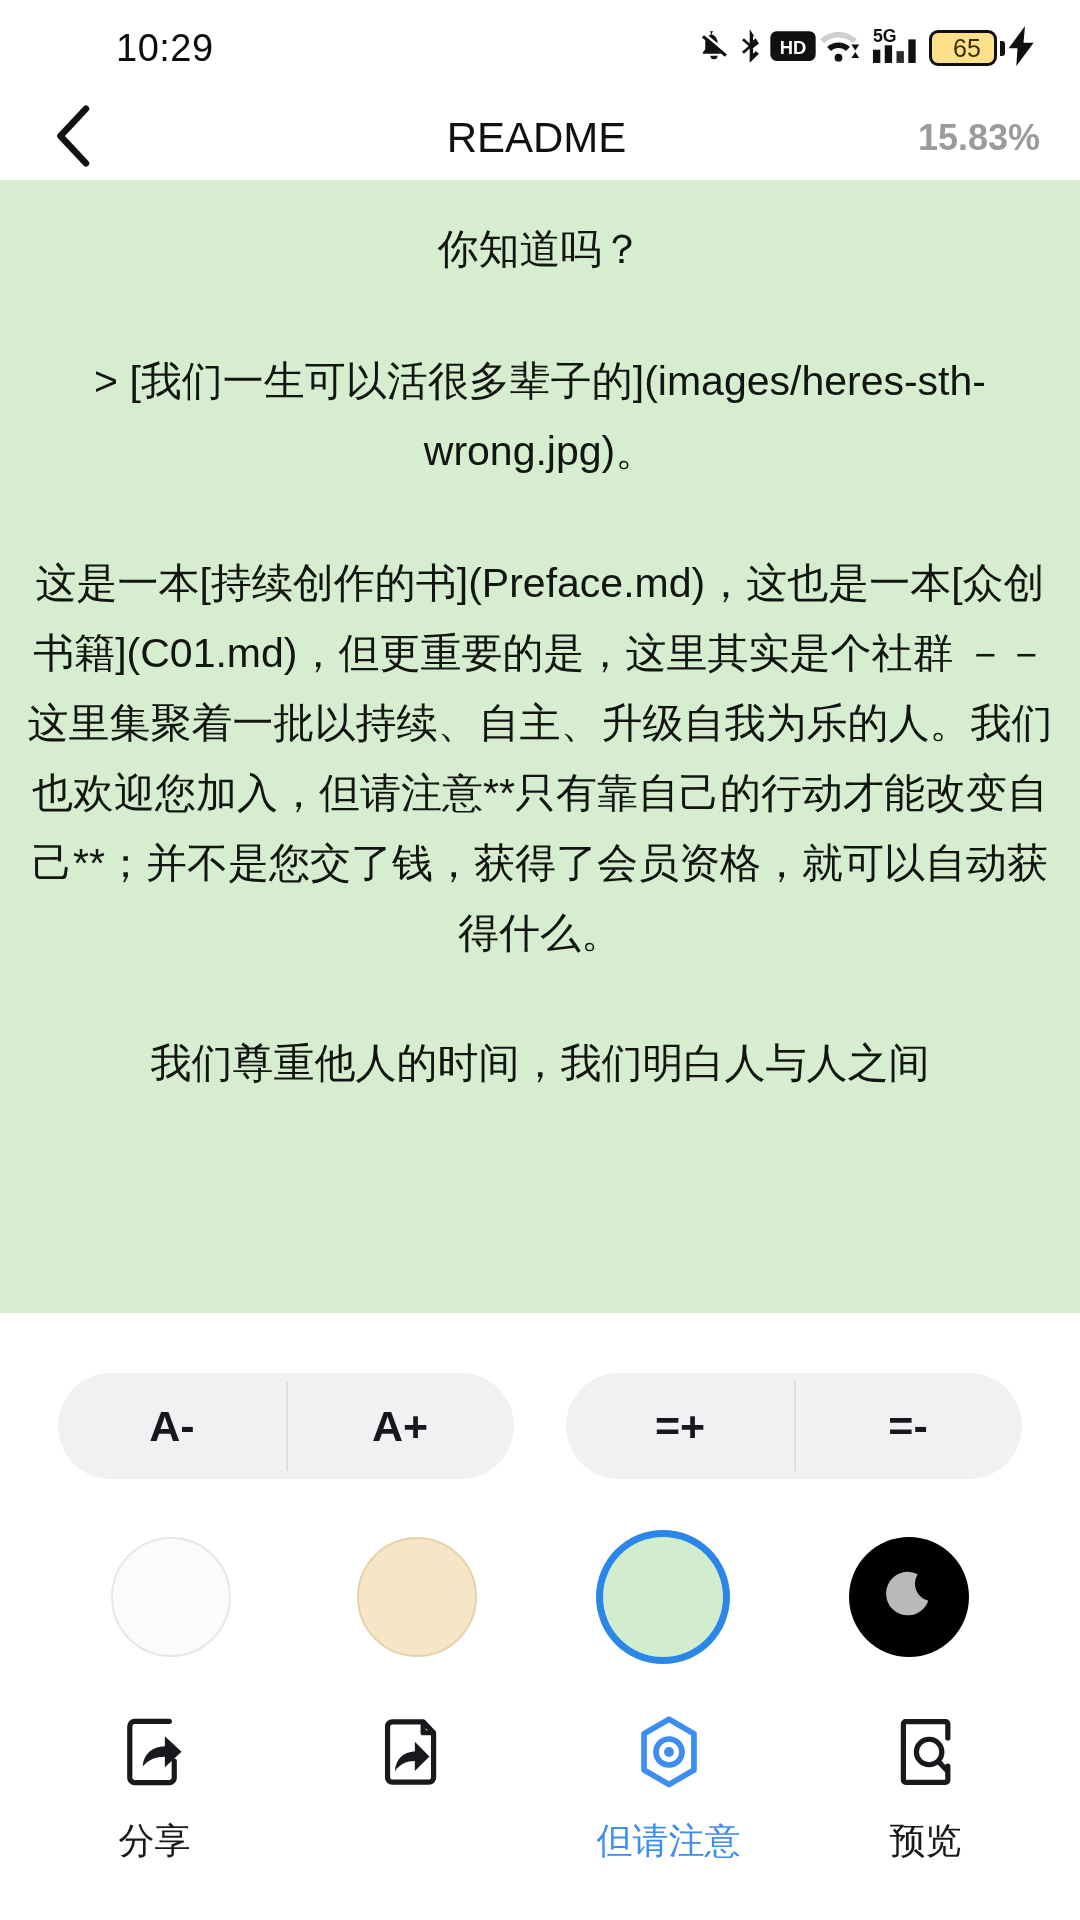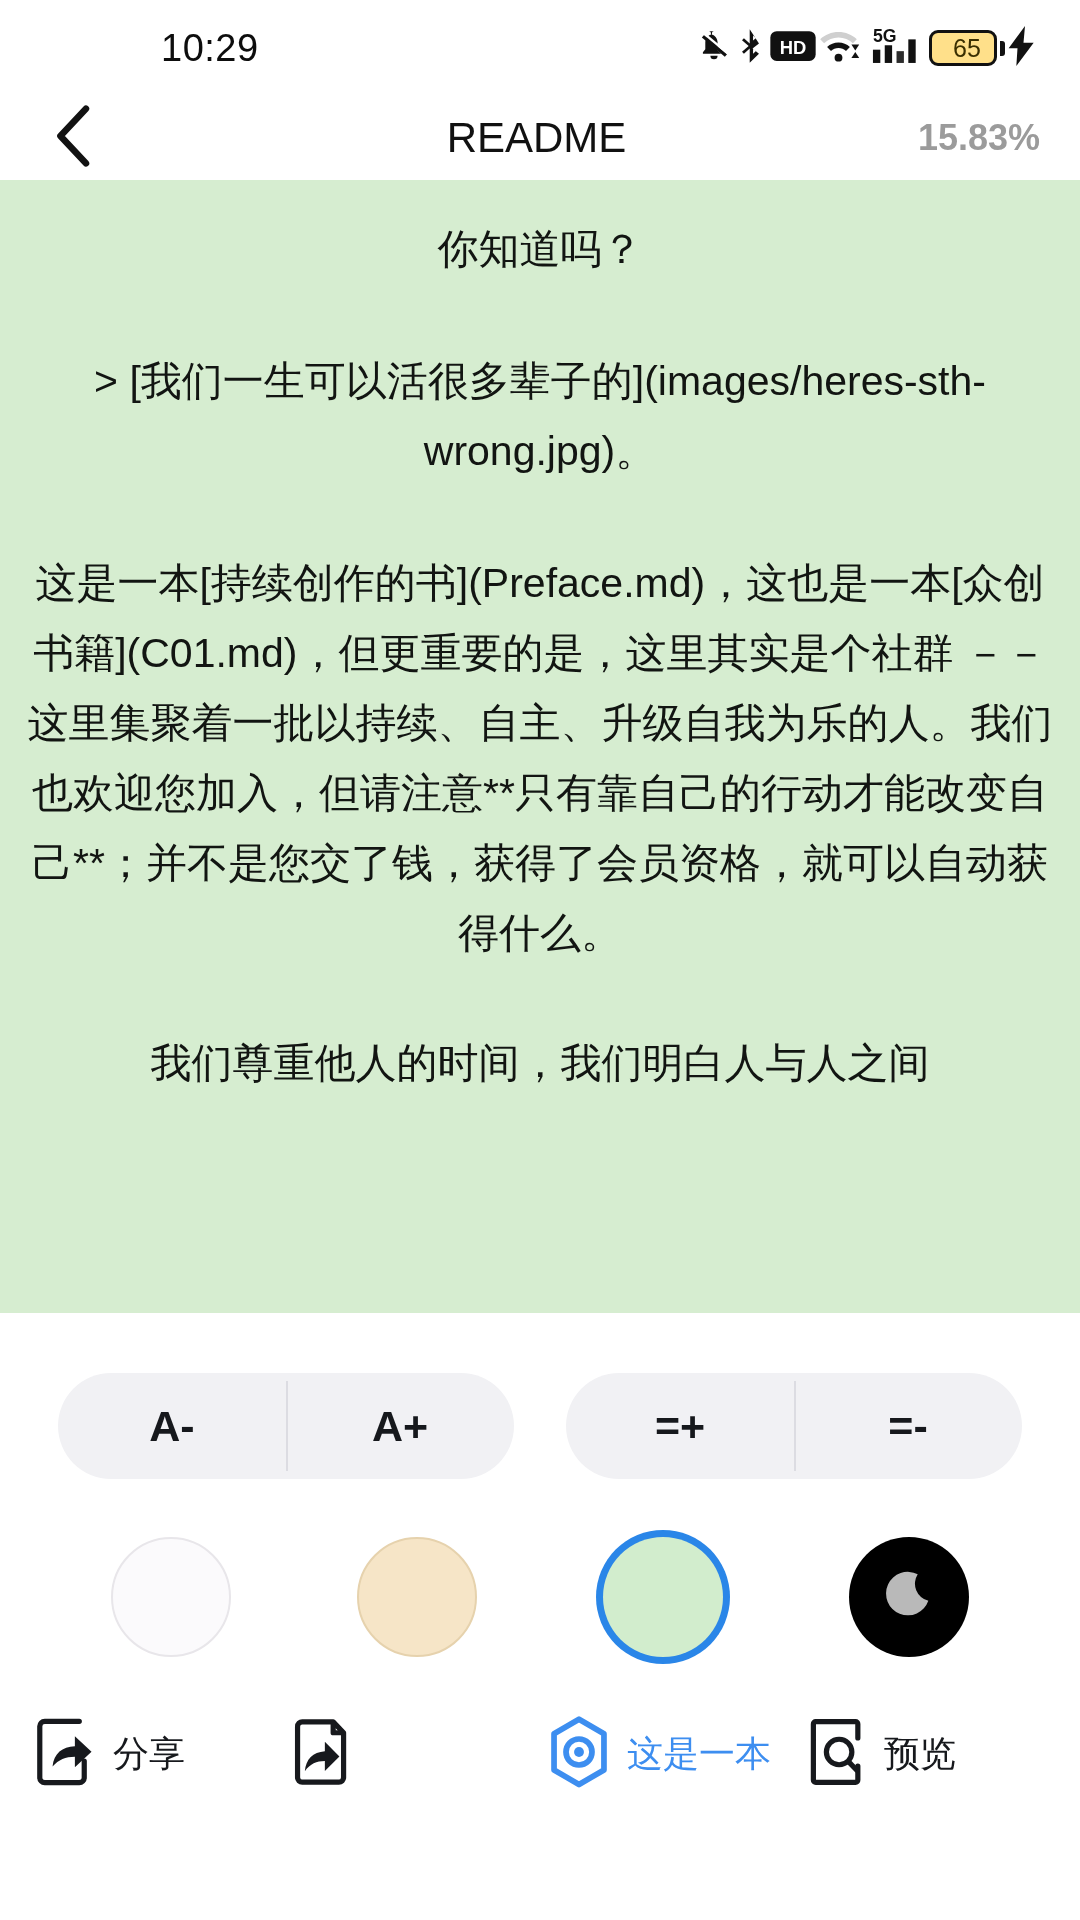--- a/index.html
+++ b/index.html
@@ -11,21 +11,21 @@
   }
   .phone { position: relative; width: 1080px; height: 1920px; background: #fff; }
 
   
   .statusbar {
     height: 96px; display: flex; align-items: center;
     padding: 0 44px; background: #fff;
   }
   .status-time {
     font-size: 38px; color: #0d0d0d; letter-spacing: .5px;
-    margin-left: 117px; font-weight: 400;
+    margin-left: 72px; font-weight: 400;
   }
   .status-icons {
     margin-left: auto; display: flex; align-items: center; gap: 3px;
   }
   .si { display: block; }
   .battery {
     display: flex; align-items: center; gap: 3px;
   }
   .batt-body {
     width: 68px; height: 36px; border: 3.5px solid #111; border-radius: 9px;
@@ -99,21 +99,21 @@
     width: 120px; height: 120px; border-radius: 50%;
     display: flex; align-items: center; justify-content: center;
   }
   .swatch.sel { box-shadow: 0 0 0 7px #2a86e8; }
 
   .row-tools {
     display: flex; align-items: flex-start; justify-content: space-around;
     padding: 56px 26px 0 26px;
   }
   .tool {
-    display: flex; align-items: center; gap: 9px;
+    display: flex; flex-direction: column; align-items: center; gap: 22px;
     width: 260px;
   }
   .tool-label { font-size: 36px; color: #17191d; }
   .tool.active .tool-label { color: #3d8ef0; }
 </style>
 </head>
 <body>
 
 <div class="phone">
 
@@ -246,21 +246,21 @@
       </div>
 
       <div class="tool active">
         <span>
           <svg width="78" height="78" viewBox="0 0 30 30">
             <path d="M15 2.4 24.6 8v13.9L15 27.5 5.4 21.9V8z" stroke="#3d8ef0" stroke-width="2.2" fill="none" stroke-linejoin="round"></path>
             <circle cx="15" cy="15" r="5" stroke="#3d8ef0" stroke-width="2.2" fill="none"></circle>
             <circle cx="15" cy="15" r="1.9" fill="#3d8ef0"></circle>
           </svg>
         </span>
-        <span class="tool-label">这是一本</span>
+        <span class="tool-label">但请注意</span>
       </div>
 
       <div class="tool">
         <span>
           <svg width="78" height="78" viewBox="0 0 30 30">
             <path d="M23.4 9.6V4.2a.9.9 0 0 0-.9-.9H7.2a.9.9 0 0 0-.9.9v21.6a.9.9 0 0 0 .9.9h15.3a.9.9 0 0 0 .9-.9v-5.4" stroke="#17191d" stroke-width="2" fill="none" stroke-linecap="round"></path>
             <circle cx="16.2" cy="15" r="4.9" stroke="#17191d" stroke-width="2" fill="none"></circle>
             <path d="M19.8 18.7 23 22" stroke="#17191d" stroke-width="2" stroke-linecap="round"></path>
           </svg>
         </span>

